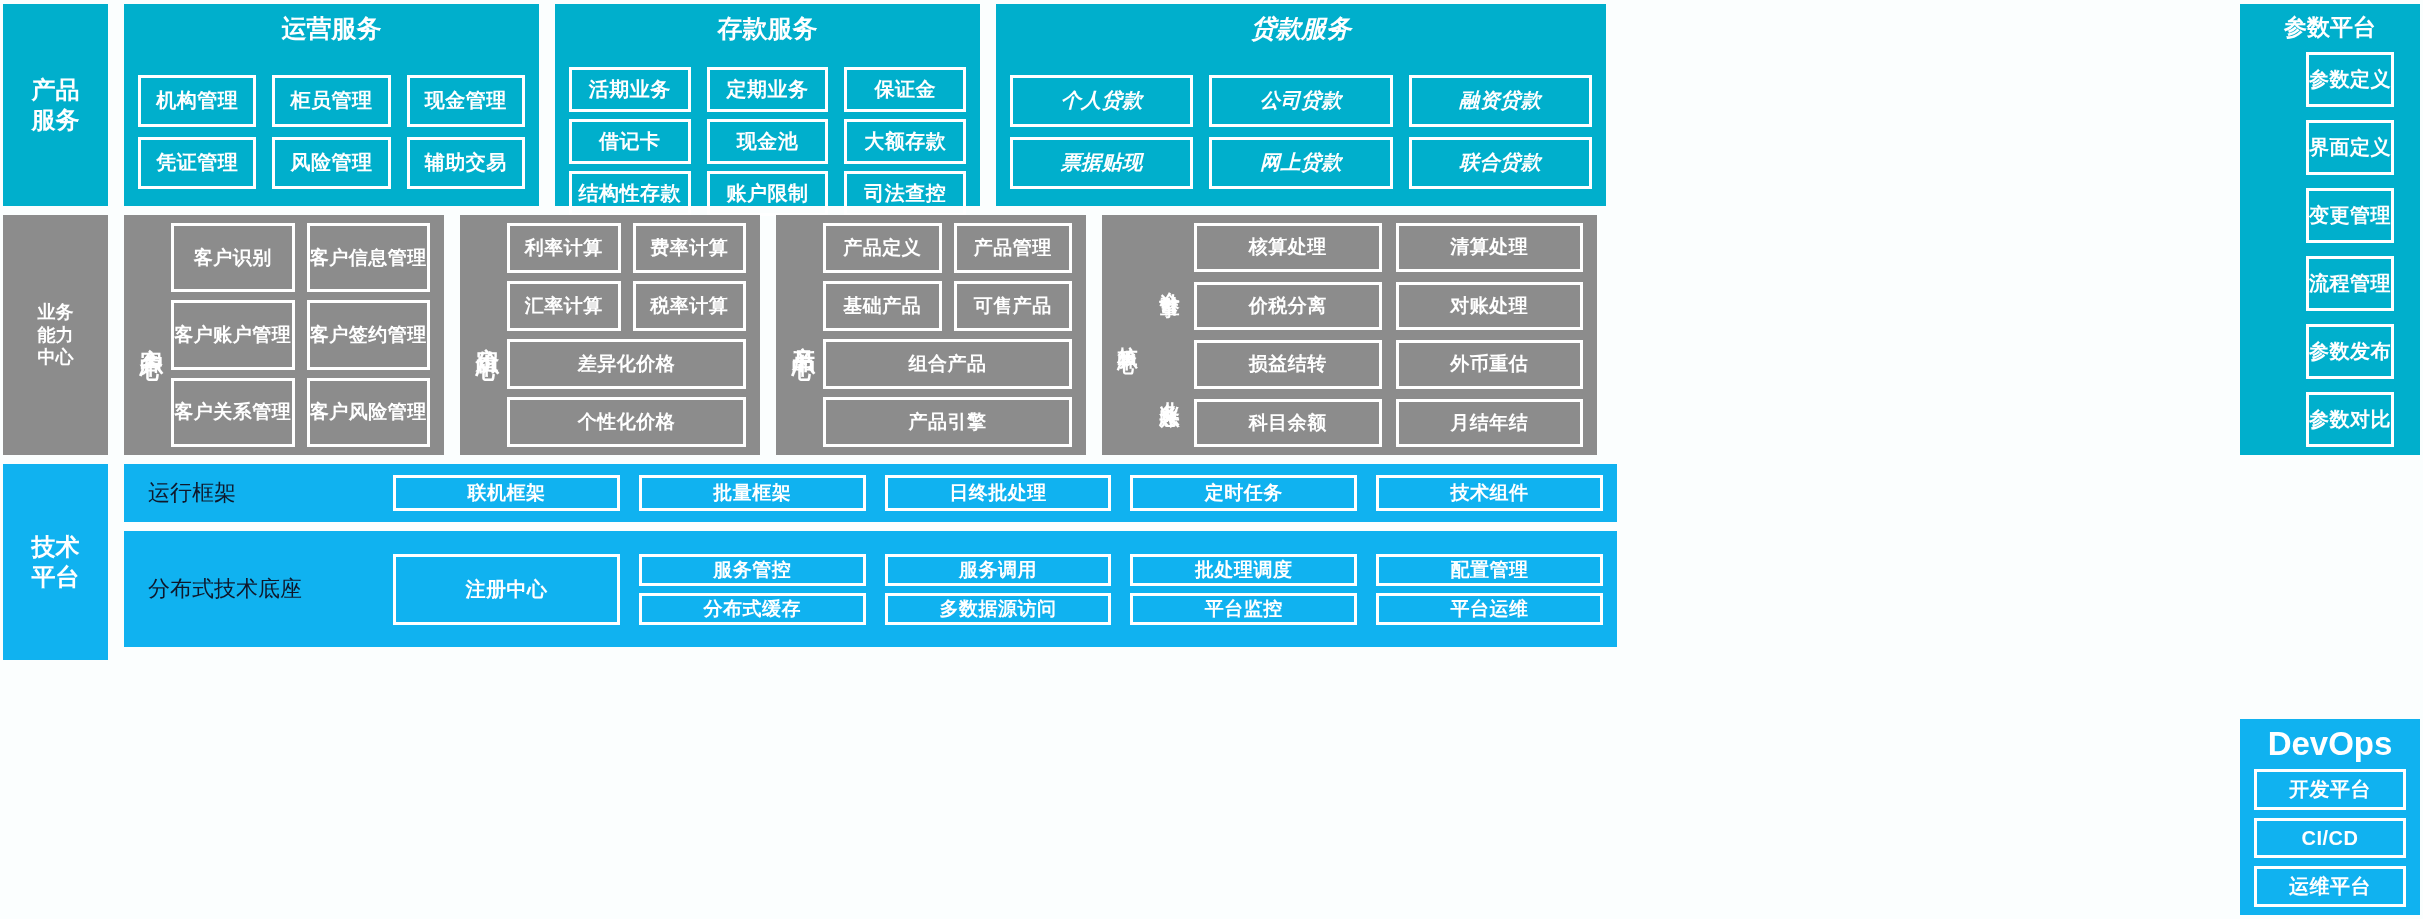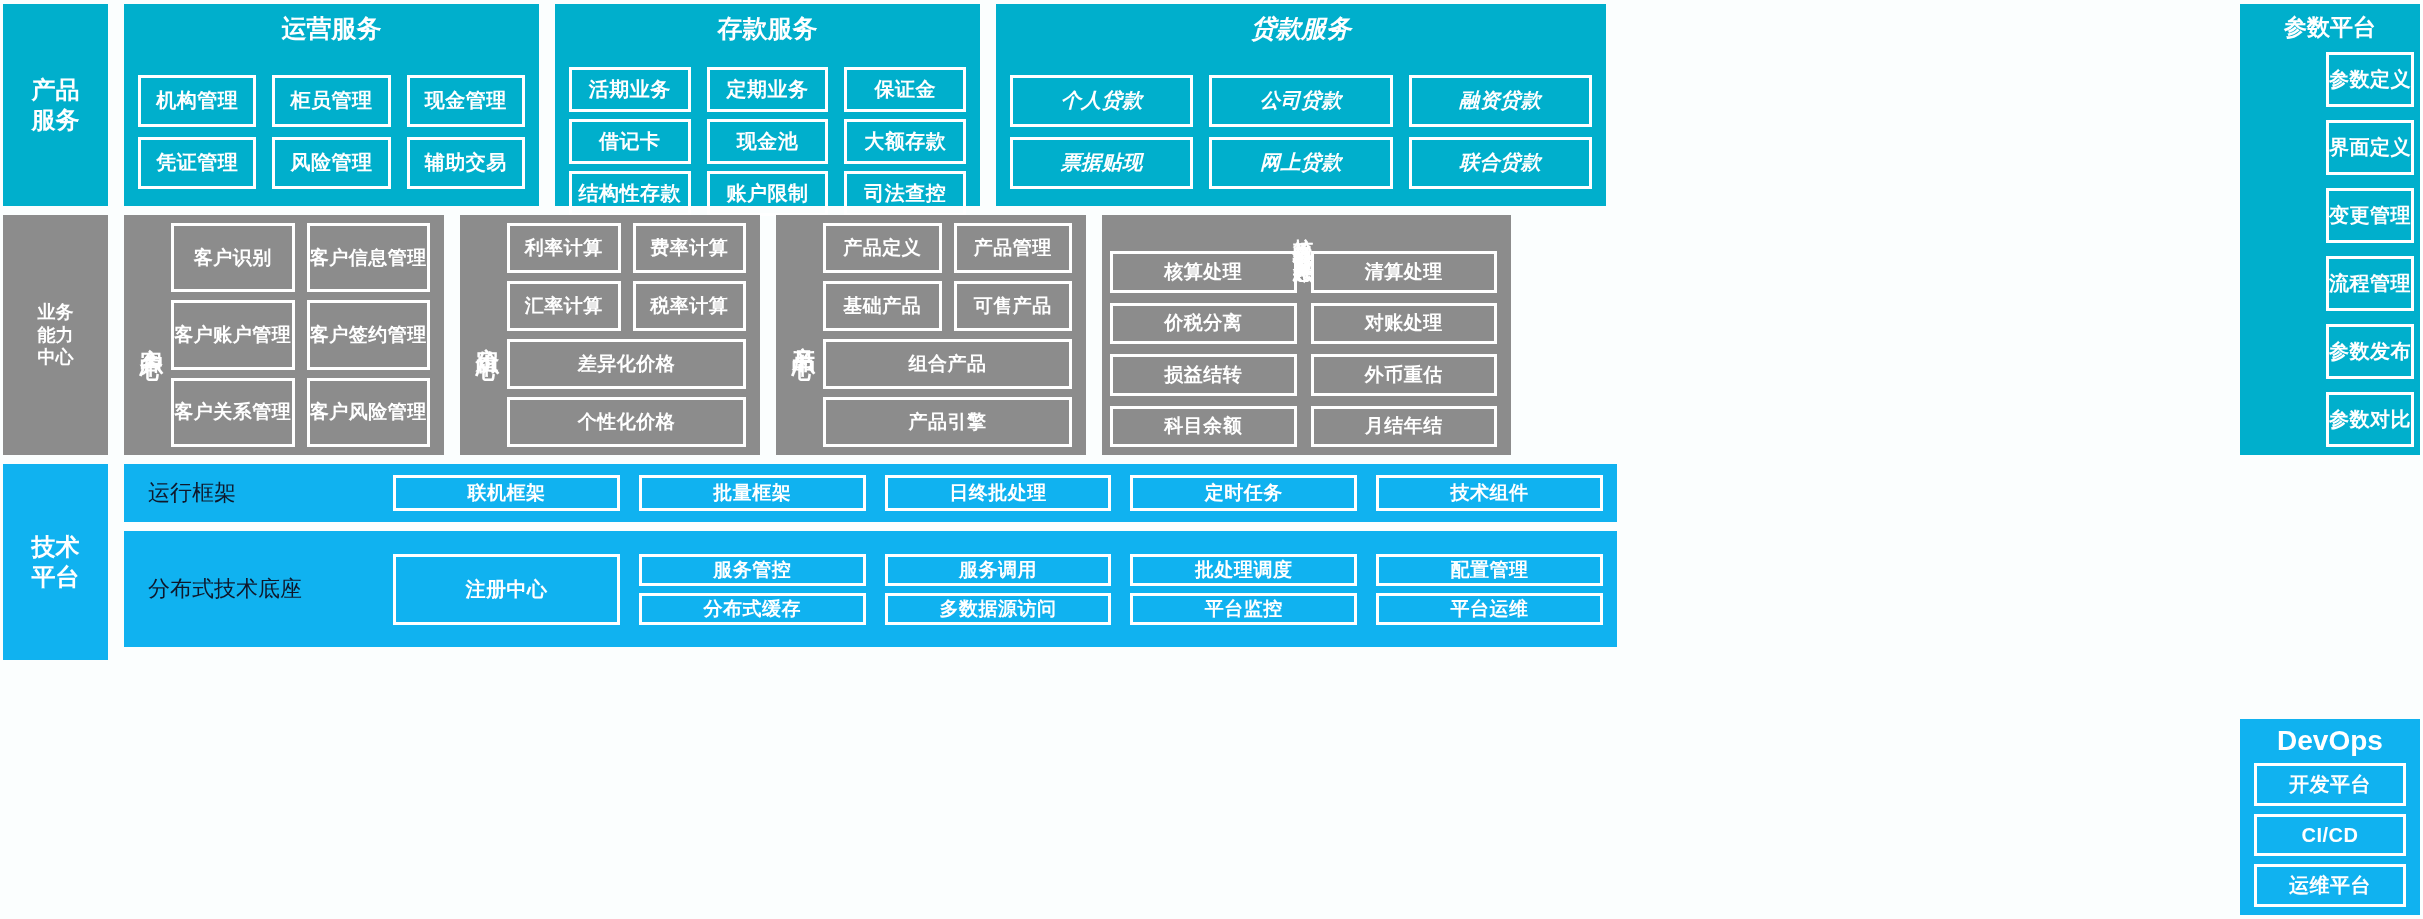--- a/index.html
+++ b/index.html
@@ -57,40 +57,40 @@
   #row1 .grid { display: grid; gap: 10px 16px; flex: 1; }
   #row1 .box { font-size: 20px; }
 
   #g-ops   { width: 415px; }
   #g-ops .grid { grid-template-columns: repeat(3, 1fr); grid-template-rows: repeat(2, 52px); align-content: center; }
   #g-dep   { width: 425px; }
   #g-dep .grid { grid-template-columns: repeat(3, 1fr); grid-template-rows: repeat(3, 45px); gap: 7px 16px; align-content: start; }
   #g-loan  { width: 610px; font-style: italic; }
   #g-loan .grid { grid-template-columns: repeat(3, 1fr); grid-template-rows: repeat(2, 52px); align-content: center; }
 
-  #g-param { width: 180px; margin-left: 20px; padding: 8px 6px; display: flex; flex-direction: column; }
+  #g-param { width: 180px; margin-left: 20px; padding: 8px 26px; display: flex; flex-direction: column; }
   #g-param .panel-title { font-size: 23px; margin-bottom: 9px; }
   #g-param .stack { display: flex; flex-direction: column; gap: 13px; flex: 1; align-items: flex-end; }
   #g-param .box { font-size: 20px; flex: 1; }
 
   
   #row2 { display: flex; align-items: stretch; height: 240px; }
   #row2 .leftcap { width: 105px; margin-left: 3px; font-size: 18px; }
   #row2 .center { margin-left: 16px; display: flex; padding: 8px 14px 8px 8px; }
   #row2 .vert-label { font-size: 23px; padding: 0 8px; }
   #row2 .grid { display: grid; flex: 1; gap: 8px 12px; }
   #row2 .box { font-size: 19px; }
 
   #c-cust { width: 320px; }
   #c-cust .grid { grid-template-columns: repeat(2, 1fr); grid-template-rows: repeat(3, 1fr); }
   #c-price { width: 300px; margin-left: 8px; }
   #c-price .grid { grid-template-columns: repeat(2, 1fr); grid-template-rows: repeat(4, 1fr); }
   #c-prod { width: 310px; margin-left: 8px; }
   #c-prod .grid { grid-template-columns: repeat(2, 1fr); grid-template-rows: repeat(4, 1fr); }
-  #c-acct { width: 409px; margin-left: 8px; flex-direction: column; }
+  #c-acct { width: 495px; margin-left: 8px; }
   #c-acct .subwrap { display: flex; flex-direction: column; justify-content: space-around; padding: 2px 6px; }
   #c-acct .vert-label { font-size: 20px; letter-spacing: 2px; }
   #c-acct .grid { grid-template-columns: repeat(2, 1fr); grid-template-rows: repeat(4, 1fr); gap: 10px 14px; }
   .span2 { grid-column: span 2; }
 
   
   #row3 { display: flex; align-items: stretch; height: 196px; }
   #row3 .leftcap { width: 105px; margin-left: 3px; font-size: 24px; }
   #row3 .stackmid { margin-left: 16px; display: flex; flex-direction: column; gap: 9px; width: 1493px; }
   .tech-band { display: flex; align-items: center; background: #10B2F0; padding: 0 14px; }
@@ -99,21 +99,21 @@
   .tech-band .items .box { flex: 1; font-size: 19px; height: 36px; }
   #band-run { height: 58px; }
   #band-base { height: 116px; }
   #band-base .colitems { display: flex; flex: 1; gap: 19px; }
   #band-base .col { flex: 1; display: flex; flex-direction: column; gap: 7px; }
   #band-base .col .box { height: 32px; font-size: 19px; }
   #band-base .reg { flex: 1; }
   #band-base .reg .box { height: 71px; font-size: 20px; }
 
   #g-devops { width: 180px; margin-left: 20px; padding: 6px 14px 8px; display: flex; flex-direction: column; }
-  #g-devops .panel-title { font-size: 28px; margin-bottom: 6px; }
+  #g-devops .panel-title { font-size: 33px; margin-bottom: 6px; }
   #g-devops .stack { display: flex; flex-direction: column; gap: 8px; flex: 1; }
   #g-devops .box { font-size: 20px; flex: 1; }
 </style>
 </head>
 <body>
 
 <div id="diagram">
 
   <div id="row1">
 

